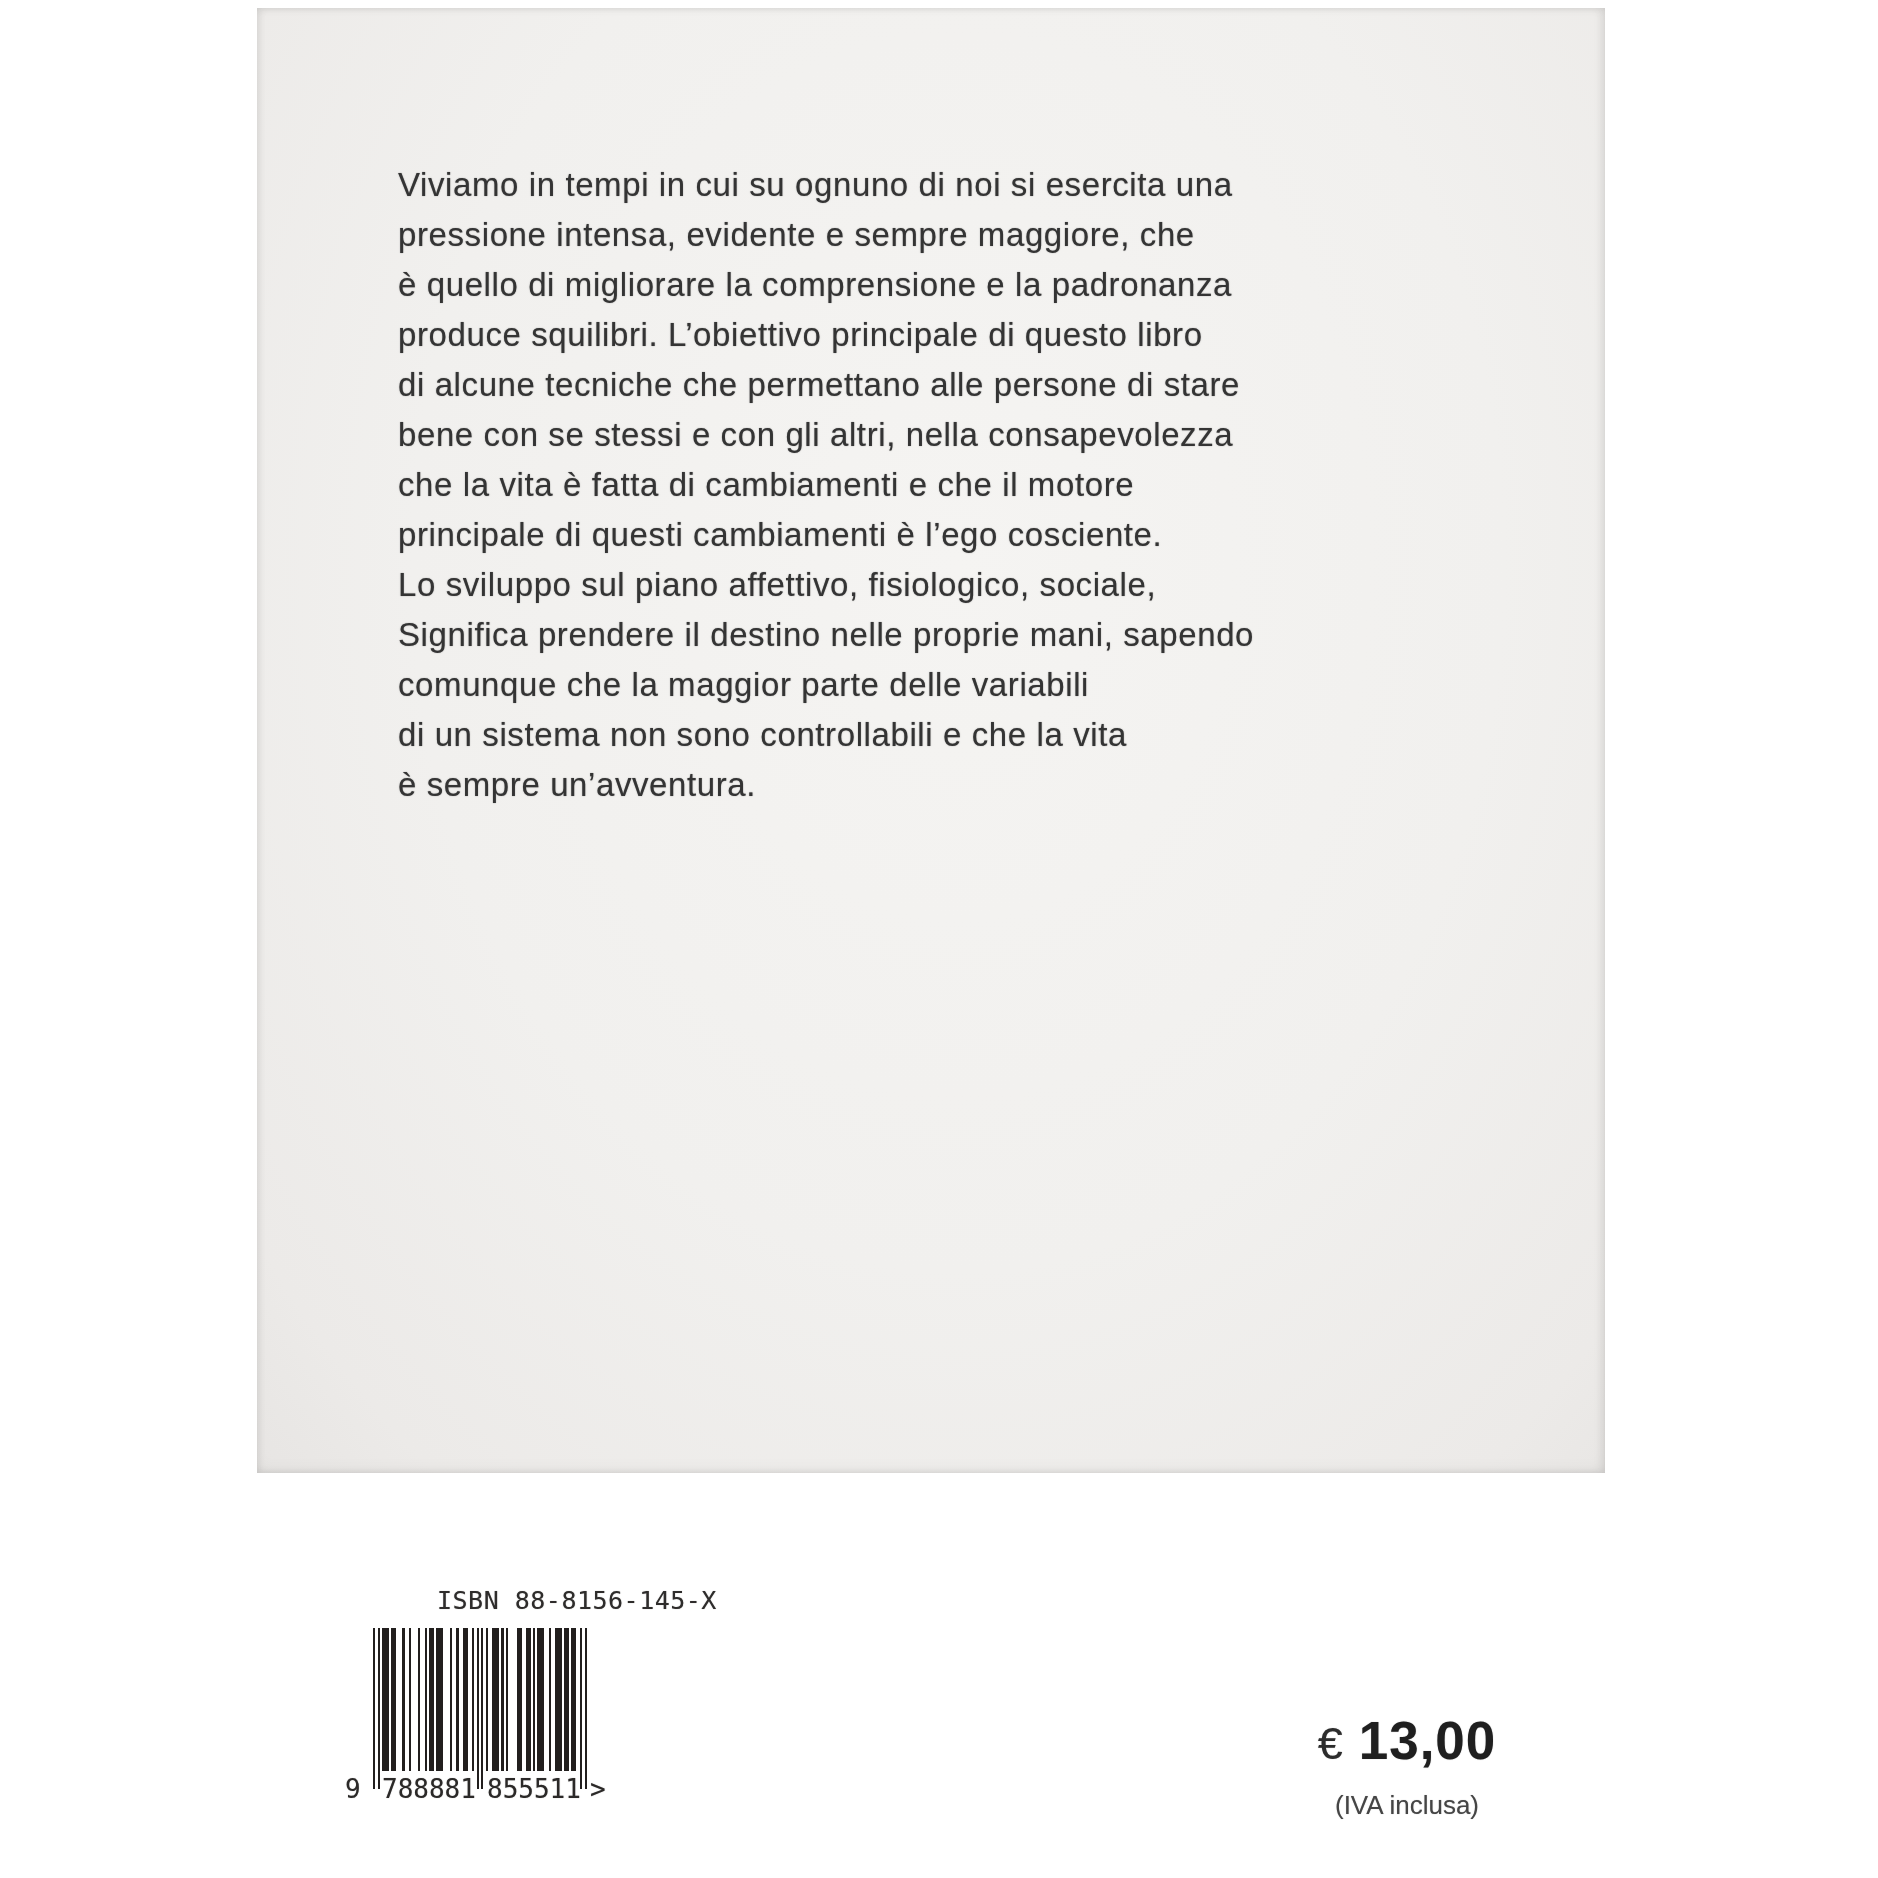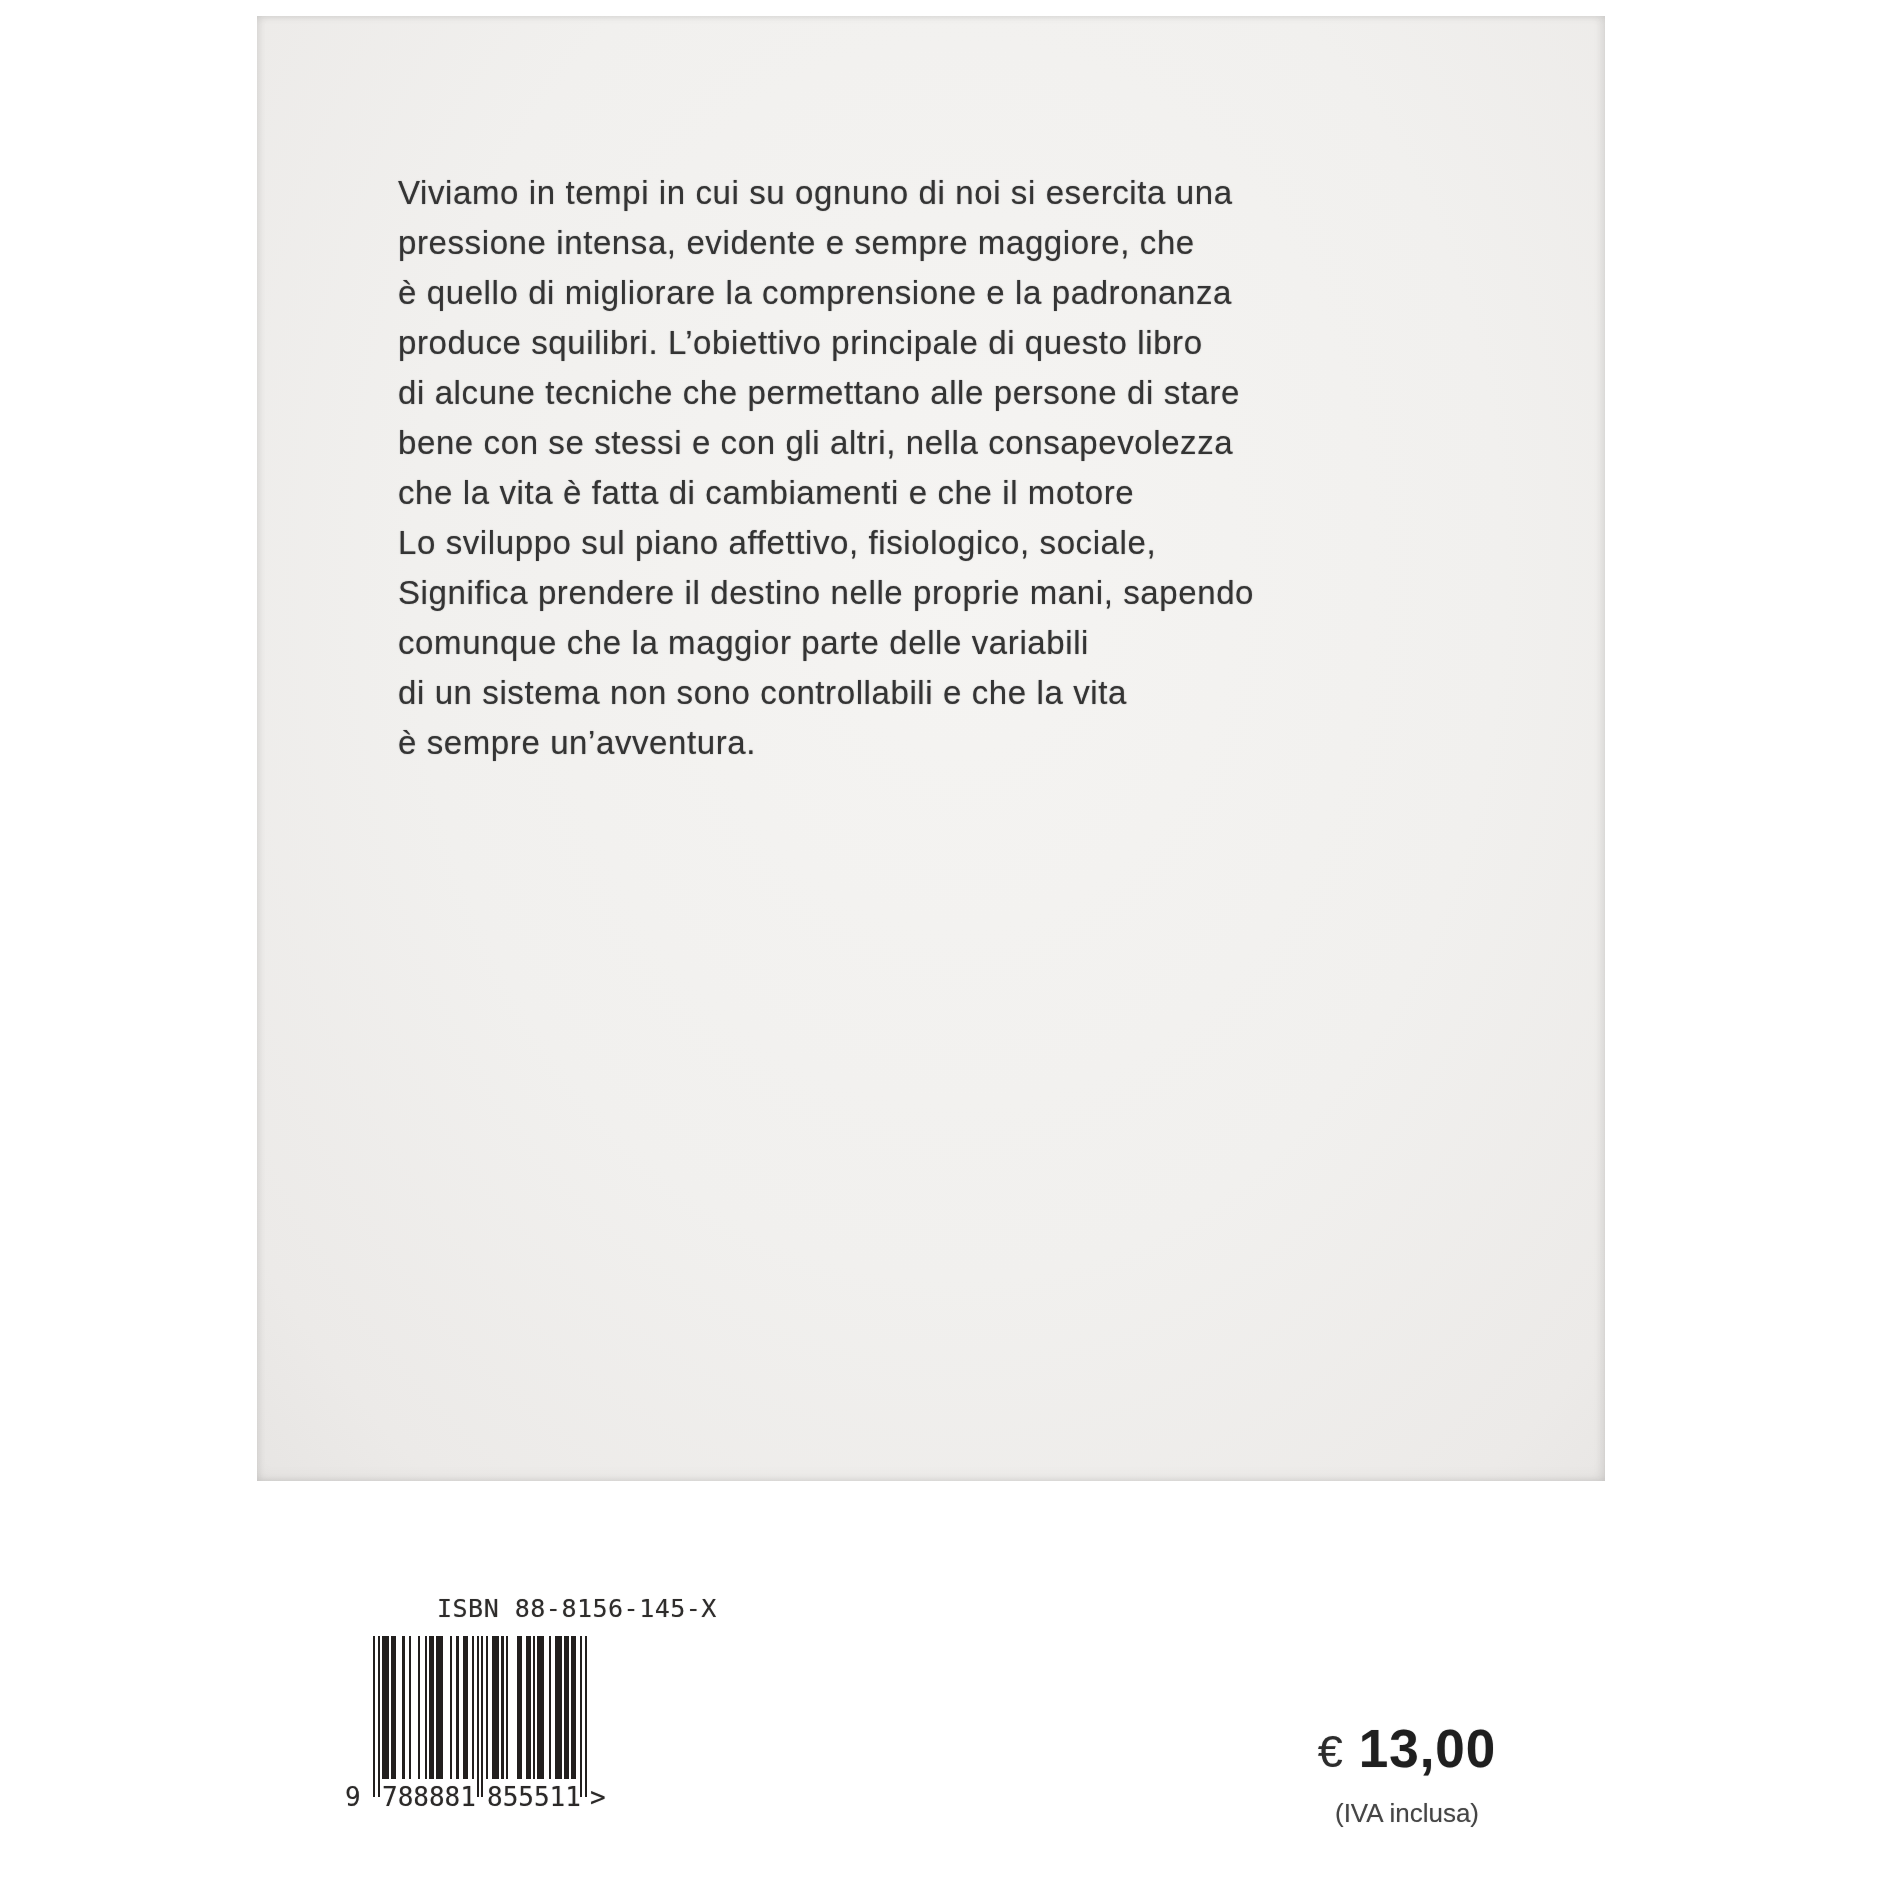--- a/index.html
+++ b/index.html
@@ -12,21 +12,21 @@
     width: 1878px;
     height: 1878px;
     background: #ffffff;
     overflow: hidden;
     font-family: "Liberation Sans", sans-serif;
   }
   
   .cover {
     position: absolute;
     left: 257px;
-    top: 16px;
+    top: 8px;
     width: 1348px;
     height: 1465px;
     background-color: #f0efed;
     background-image: radial-gradient(ellipse at 52% 38%, #f5f4f2 0%, #f1f0ee 55%, #eceae8 88%, #e7e5e3 100%);
     box-shadow:
       inset 3px 0 7px rgba(0,0,0,0.06),
       inset -4px 0 9px rgba(0,0,0,0.07),
       inset 0 -6px 14px rgba(0,0,0,0.03),
       inset 0 4px 10px rgba(0,0,0,0.02);
   }
@@ -135,20 +135,21 @@
   <div class="cover">
 
     <div class="blurb">
         <div>Viviamo in tempi in cui su ognuno di noi si esercita una</div>
         <div>pressione intensa, evidente e sempre maggiore, che</div>
         <div>è quello di migliorare la comprensione e la padronanza</div>
         <div>produce squilibri. L’obiettivo principale di questo libro</div>
         <div>di alcune tecniche che permettano alle persone di stare</div>
         <div>bene con se stessi e con gli altri, nella consapevolezza</div>
         <div>che la vita è fatta di cambiamenti e che il motore</div>
+        <div>principale di questi cambiamenti è l’ego cosciente.</div>
         <div>Lo sviluppo sul piano affettivo, fisiologico, sociale,</div>
         <div>Significa prendere il destino nelle proprie mani, sapendo</div>
         <div>comunque che la maggior parte delle variabili</div>
         <div>di un sistema non sono controllabili e che la vita</div>
         <div>è sempre un’avventura.</div>
       </div>
 
     <div class="isbn-label">ISBN 88-8156-145-X</div>
 
     <div class="barcode">

